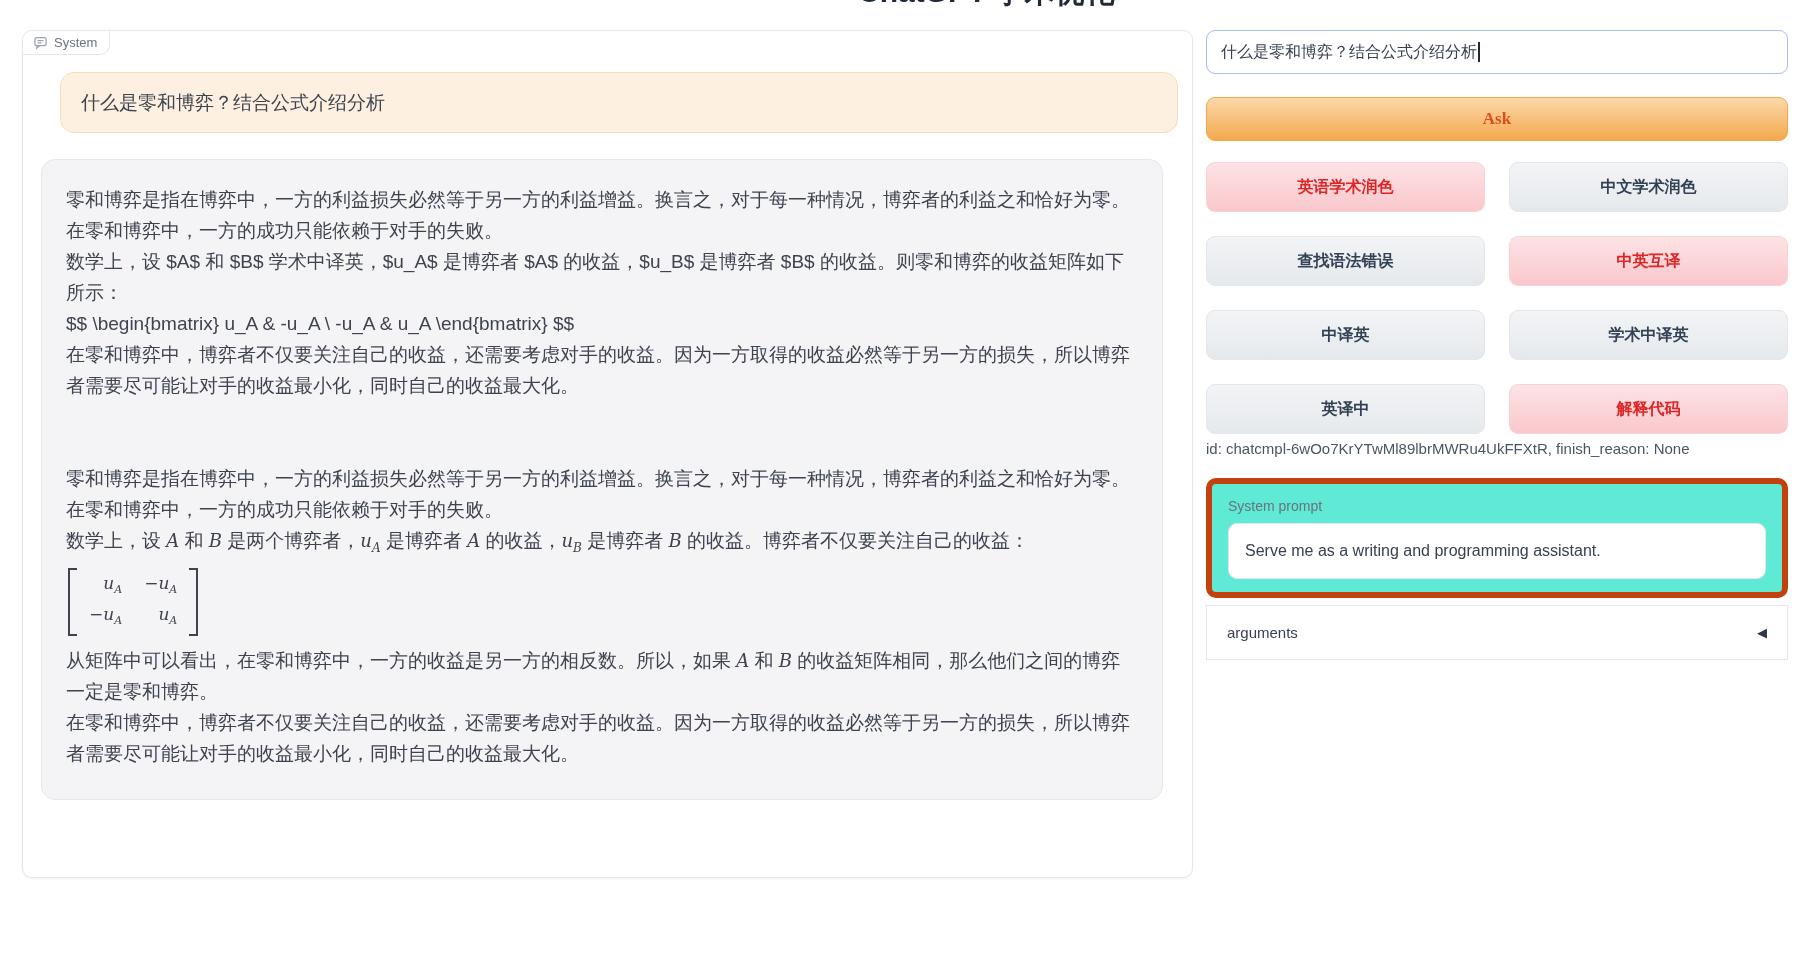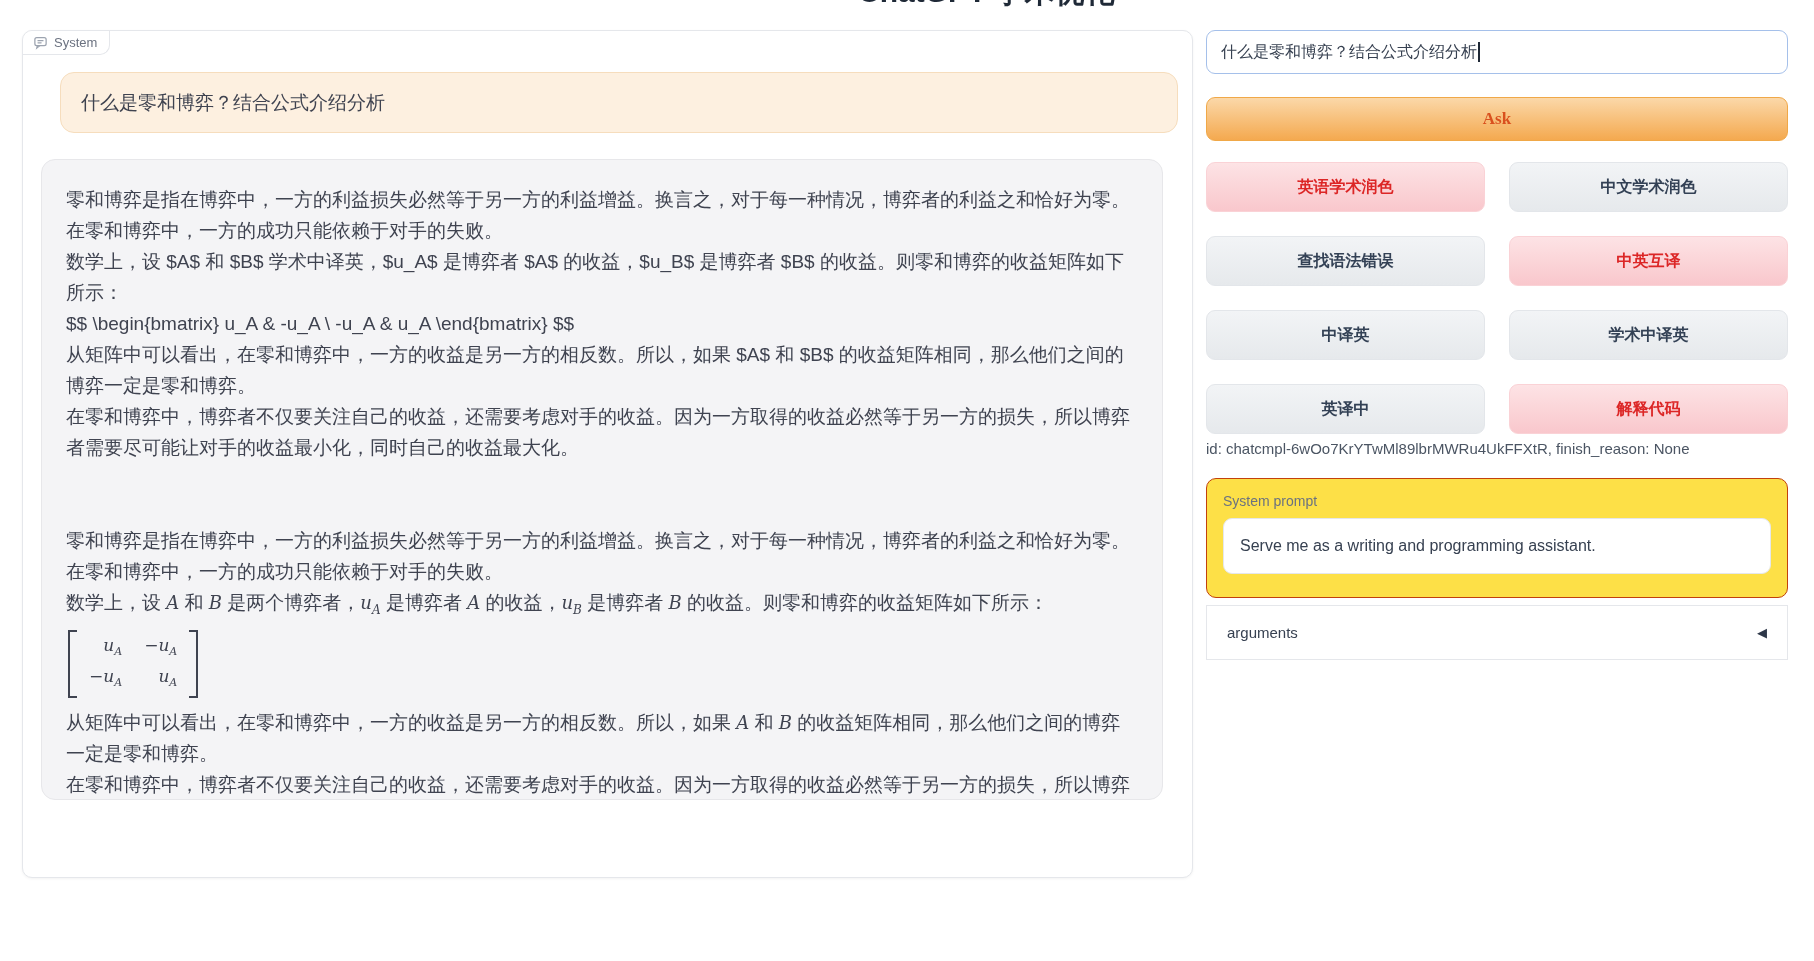--- a/index.html
+++ b/index.html
@@ -67,21 +67,21 @@
   .actions .btn { height:50px; }
   .btn-gray { background:linear-gradient(180deg,#f2f4f6 0%,#e6e9ec 100%);
               border-color:#e3e6ea; color:#334155; }
   .btn-red  { background:linear-gradient(180deg,#fde3e5 0%,#f9c7cc 100%);
               border-color:#fad2d6; color:#dc2626; }
 
   .status-line { position:absolute; top:440px; left:0; width:582px;
                  font-size:15px; color:#4b5563; }
 
   .sys-card { position:absolute; top:478px; left:0; width:582px; height:120px;
-              border:1px solid #c2410c; border-radius:10px; background:#fde047;
+              border:6px solid #c2410c; border-radius:10px; background:#5eead4;
               padding:14px 16px; }
   .sys-label { font-size:14px; color:#6b7280; }
   .sys-input { margin-top:9px; height:56px; border:1px solid #e5e7eb; border-radius:9px;
                display:flex; align-items:center; padding:0 16px; font-size:16px;
                color:#374151; background:#fff; }
 
   .accordion { position:absolute; top:605px; left:0; width:582px; height:55px;
                border:1px solid #e5e7eb; border-radius:0; background:#fff;
                display:flex; align-items:center; justify-content:space-between;
                padding:0 20px; cursor:pointer; }
@@ -108,28 +108,27 @@
 
   <div class="msg-user">
     <span>什么是零和博弈？结合公式介绍分析</span>
   </div>
 
   <div class="msg-bot">
     
     <p>零和博弈是指在博弈中，一方的利益损失必然等于另一方的利益增益。换言之，对于每一种情况，博弈者的利益之和恰好为零。在零和博弈中，一方的成功只能依赖于对手的失败。</p>
     <p>数学上，设 $A$ 和 $B$ 学术中译英，$u_A$ 是博弈者 $A$ 的收益，$u_B$ 是博弈者 $B$ 的收益。则零和博弈的收益矩阵如下所示：</p>
     <p>$$ \begin{bmatrix} u_A &amp; -u_A \ -u_A &amp; u_A \end{bmatrix} $$</p>
-    <p>从矩阵中可以看出，在零和博弈中，一方的收益是另一方的相反数。所以，如果 $A$ 和 $B$ 的收益矩阵相同，那么他们之间的博弈一定是零和博弈。</p>
     <p>在零和博弈中，博弈者不仅要关注自己的收益，还需要考虑对手的收益。因为一方取得的收益必然等于另一方的损失，所以博弈者需要尽可能让对手的收益最小化，同时自己的收益最大化。</p>
 
     <div class="block-gap"></div>
 
     
     <p>零和博弈是指在博弈中，一方的利益损失必然等于另一方的利益增益。换言之，对于每一种情况，博弈者的利益之和恰好为零。在零和博弈中，一方的成功只能依赖于对手的失败。</p>
-    <p><span>数学上，设 </span><span class="mv">A</span><span> 和 </span><span class="mv">B</span><span> 是两个博弈者，</span><span class="mv"><span>u</span><sub>A</sub></span><span> 是博弈者 </span><span class="mv">A</span><span> 的收益，</span><span class="mv"><span>u</span><sub>B</sub></span><span> 是博弈者 </span><span class="mv">B</span><span> 的收益。则零和博弈的收益矩阵如下所示：</span></p>
+    <p><span>数学上，设 </span><span class="mv">A</span><span> 和 </span><span class="mv">B</span><span> 是两个博弈者，</span><span class="mv"><span>u</span><sub>A</sub></span><span> 是博弈者 </span><span class="mv">A</span><span> 的收益，</span><span class="mv"><span>u</span><sub>B</sub></span><span> 是博弈者 </span><span class="mv">B</span><span> 的收益。博弈者不仅要关注自己的收益：</span></p>
 
     <div class="matrix">
       <div class="brk l"></div>
       <div class="mx-cells">
         <span><span>u</span><sub>A</sub></span>
         <span><span>−u</span><sub>A</sub></span>
         <span><span>−u</span><sub>A</sub></span>
         <span><span>u</span><sub>A</sub></span>
       </div>
       <div class="brk r"></div>

